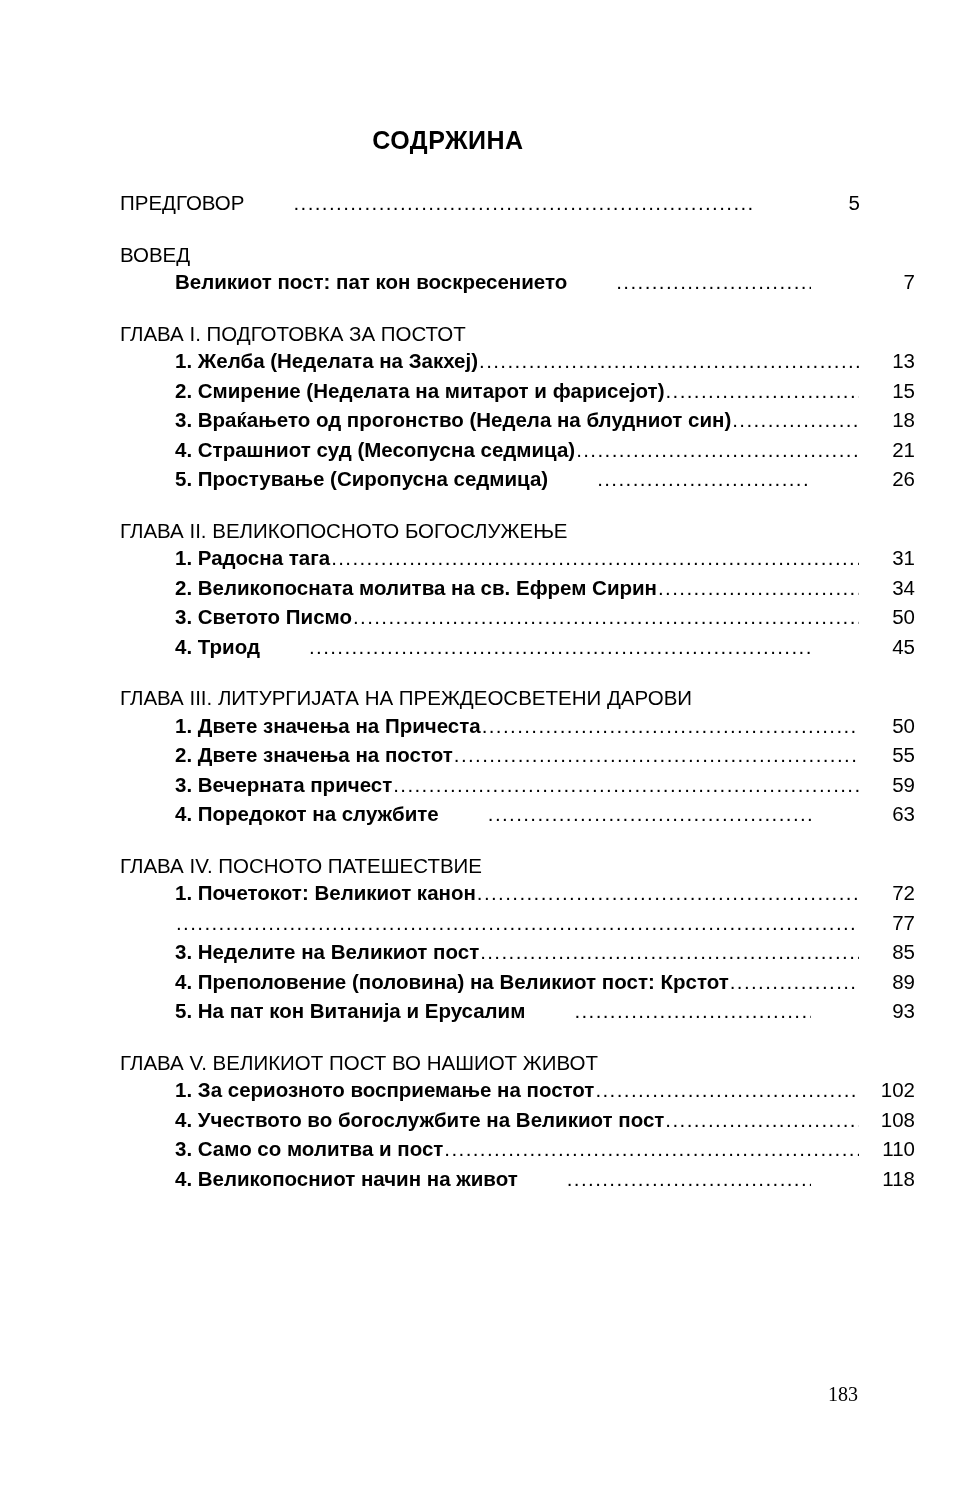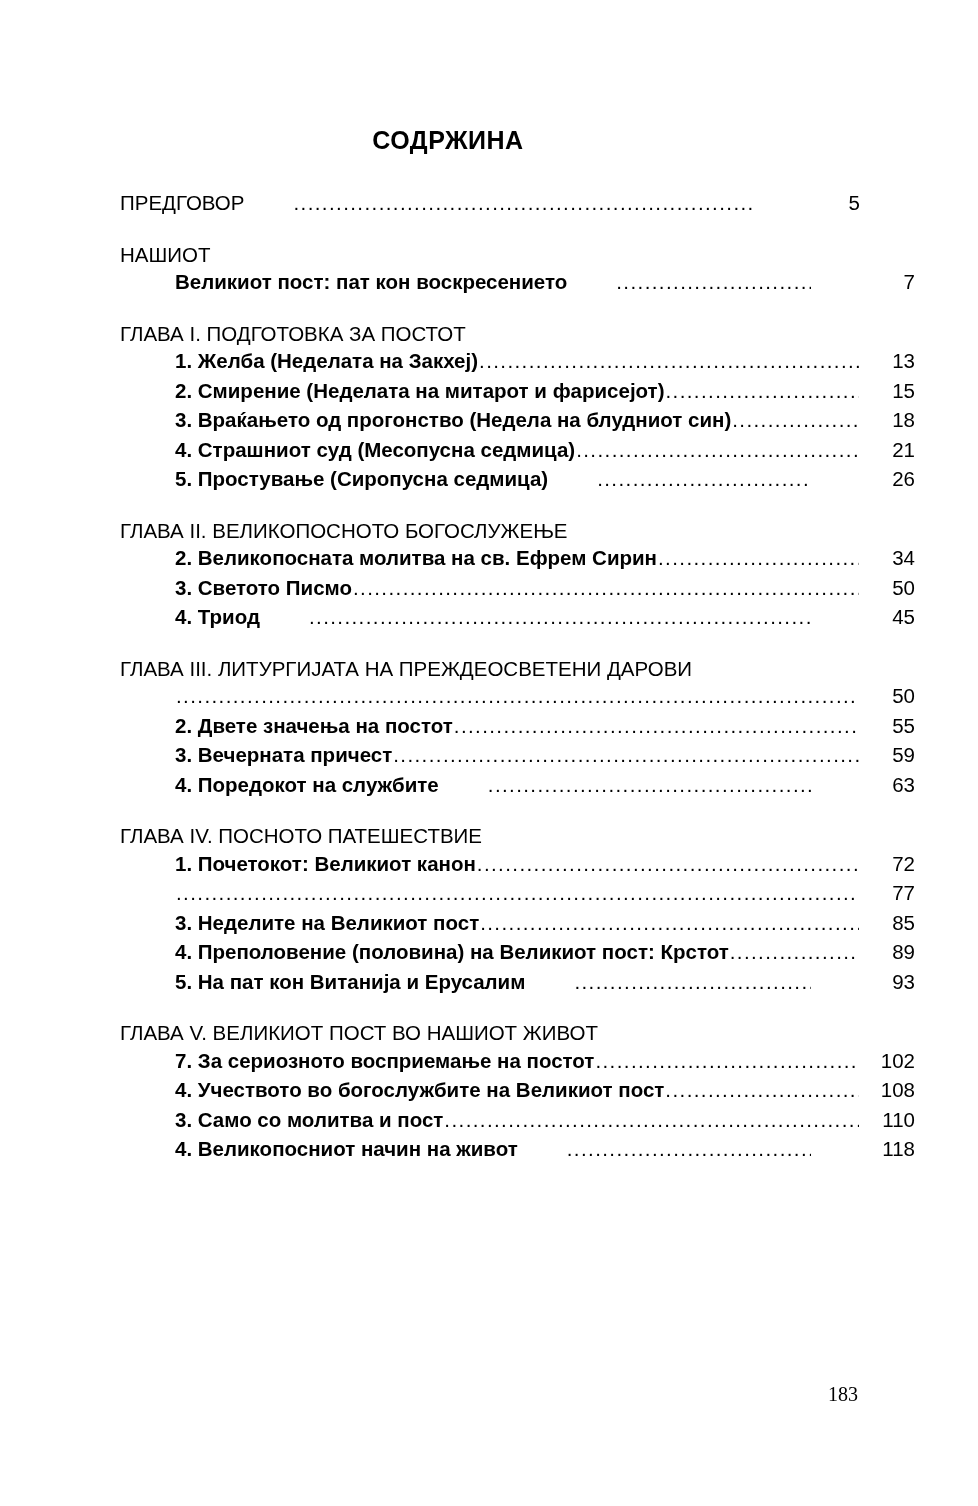--- a/index.html
+++ b/index.html
@@ -125,21 +125,21 @@
   <div class="toc-body">
       <div class="toc-block">
         <div class="toc-row level-top">
           <span class="label">ПРЕДГОВОР</span>
           <span class="leader" aria-hidden="true"></span>
           <span class="pageno">5</span>
         </div>
       </div>
       <div class="toc-block">
         <div class="toc-row level-top heading-only">
-          <span class="label">НАШИОТ</span>
+          <span class="label">ВОВЕД</span>
         </div>
         <div class="toc-row level-sub">
           <span class="label">Великиот пост: пат кон воскресението</span>
           <span class="leader" aria-hidden="true"></span>
           <span class="pageno">7</span>
         </div>
       </div>
       <div class="toc-block">
         <div class="toc-row level-top heading-only">
           <span class="label">ГЛАВА I. ПОДГОТОВКА ЗА ПОСТОТ</span>
@@ -168,40 +168,46 @@
           <span class="label">5. Простување (Сиропусна седмица)</span>
           <span class="leader" aria-hidden="true"></span>
           <span class="pageno">26</span>
         </div>
       </div>
       <div class="toc-block">
         <div class="toc-row level-top heading-only">
           <span class="label">ГЛАВА II. ВЕЛИКОПОСНОТО БОГОСЛУЖЕЊЕ</span>
         </div>
         <div class="toc-row level-sub">
+          <span class="label">1. Радосна тага</span>
+          <span class="leader" aria-hidden="true"></span>
+          <span class="pageno">31</span>
+        </div>
+        <div class="toc-row level-sub">
           <span class="label">2. Великопосната молитва на св. Ефрем Сирин</span>
           <span class="leader" aria-hidden="true"></span>
           <span class="pageno">34</span>
         </div>
         <div class="toc-row level-sub">
           <span class="label">3. Светото Писмо</span>
           <span class="leader" aria-hidden="true"></span>
           <span class="pageno">50</span>
         </div>
         <div class="toc-row level-sub">
           <span class="label">4. Триод</span>
           <span class="leader" aria-hidden="true"></span>
           <span class="pageno">45</span>
         </div>
       </div>
       <div class="toc-block">
         <div class="toc-row level-top heading-only">
           <span class="label">ГЛАВА III. ЛИТУРГИЈАТА НА ПРЕЖДЕОСВЕТЕНИ ДАРОВИ</span>
         </div>
         <div class="toc-row level-sub">
+          <span class="label">1. Двете значења на Причеста</span>
           <span class="leader" aria-hidden="true"></span>
           <span class="pageno">50</span>
         </div>
         <div class="toc-row level-sub">
           <span class="label">2. Двете значења на постот</span>
           <span class="leader" aria-hidden="true"></span>
           <span class="pageno">55</span>
         </div>
         <div class="toc-row level-sub">
           <span class="label">3. Вечерната причест</span>
@@ -241,21 +247,21 @@
           <span class="label">5. На пат кон Витанија и Ерусалим</span>
           <span class="leader" aria-hidden="true"></span>
           <span class="pageno">93</span>
         </div>
       </div>
       <div class="toc-block">
         <div class="toc-row level-top heading-only">
           <span class="label">ГЛАВА V. ВЕЛИКИОТ ПОСТ ВО НАШИОТ ЖИВОТ</span>
         </div>
         <div class="toc-row level-sub">
-          <span class="label">7. За сериозното восприемање на постот</span>
+          <span class="label">1. За сериозното восприемање на постот</span>
           <span class="leader" aria-hidden="true"></span>
           <span class="pageno">102</span>
         </div>
         <div class="toc-row level-sub">
           <span class="label">4. Учеството во богослужбите на Великиот пост</span>
           <span class="leader" aria-hidden="true"></span>
           <span class="pageno">108</span>
         </div>
         <div class="toc-row level-sub">
           <span class="label">3. Само со молитва и пост</span>

